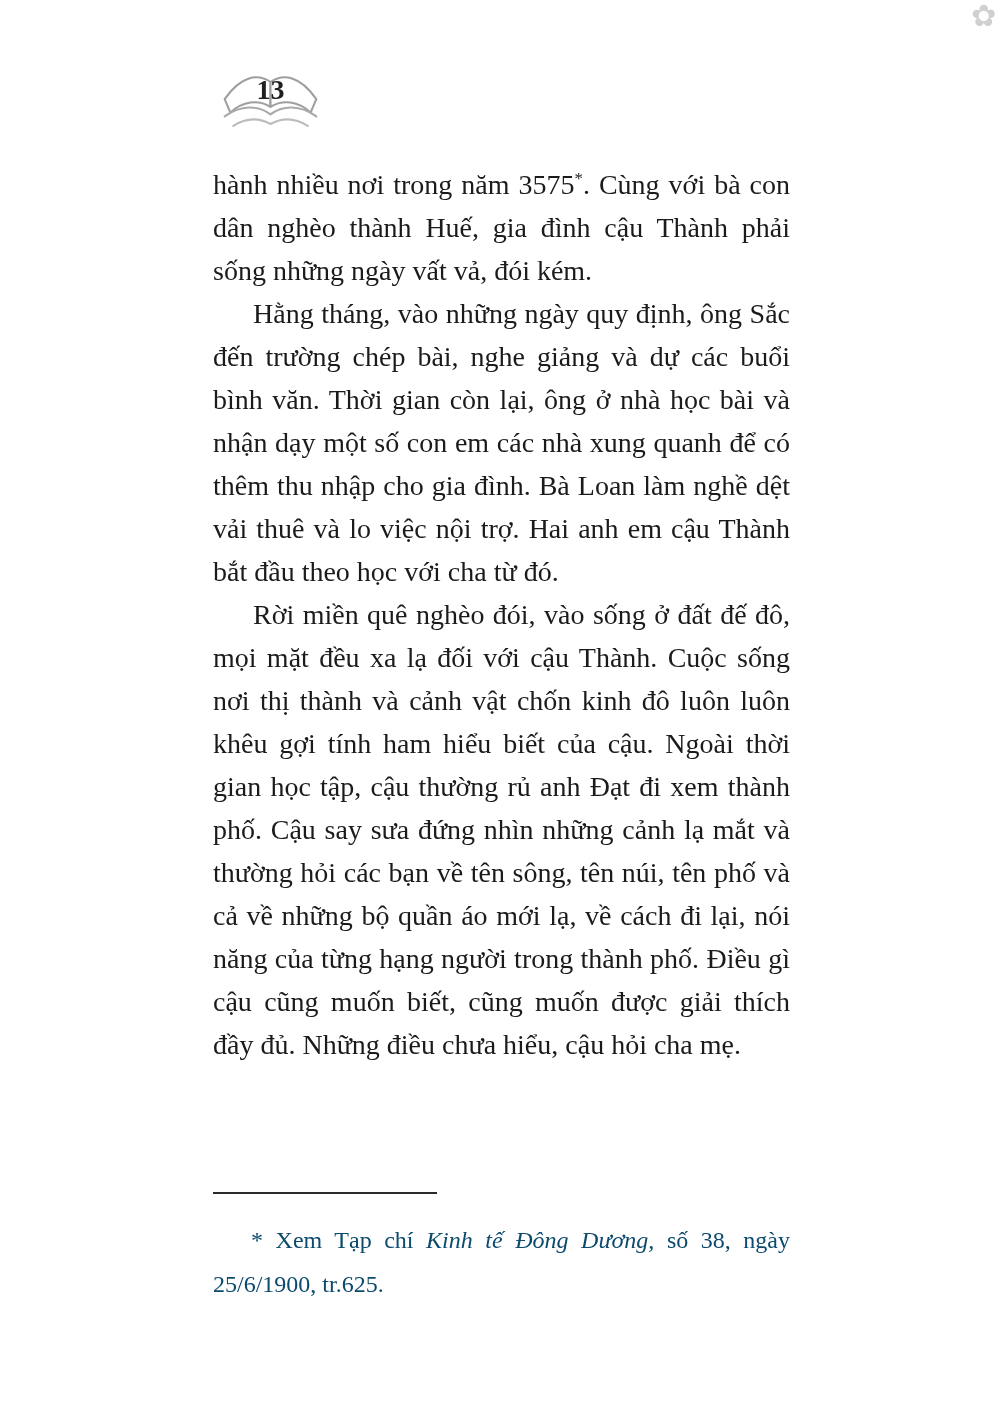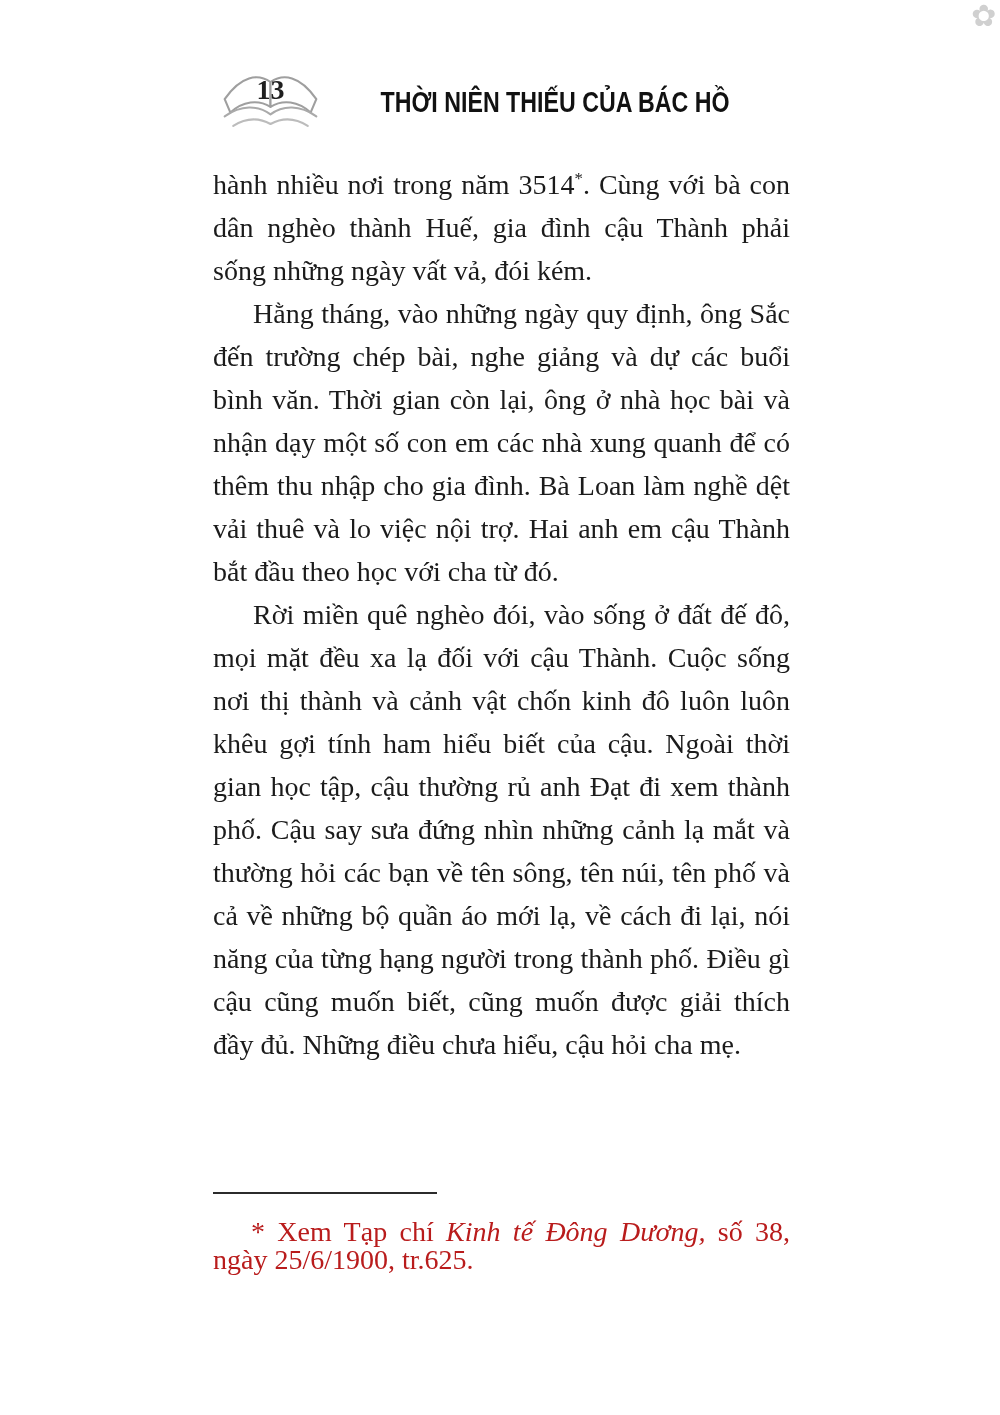--- a/index.html
+++ b/index.html
@@ -56,50 +56,47 @@
   }
   .body-text p { text-indent: 40px; }
   .body-text p.no-indent { text-indent: 0; }
   .fn-ref { vertical-align: super; font-size: 60%; line-height: 0; }
 
   
   .footnote-block { position: absolute; left: 213px; top: 1192px; width: 577px; }
   .footnote-rule { width: 224px; height: 2px; background: #2b2b2b; }
   .footnote-text {
     margin-top: 24px;
-    font-size: 28px; line-height: 28px;
+    font-size: 24px; line-height: 44px;
     text-align: justify; text-indent: 38px;
-    color: #b91c1c;
+    color: #0c4a6e;
   }
   .footnote-text em { font-style: italic; }
 </style>
 </head>
 <body>
 
 <div class="page">
 
   <span class="ornament">✿</span>
 
   <div class="header">
     <svg class="book-logo" viewBox="0 0 110 64" xmlns="http://www.w3.org/2000/svg" aria-hidden="true">
       <g fill="none" stroke="#9f9f9f" stroke-width="2.2" stroke-linecap="round" stroke-linejoin="round">
         <path d="M55 10 C42 1 24 3 7 28 L13 42 C26 30 42 28 55 36 Z" fill="#ffffff"></path>
         <path d="M55 10 C68 1 86 3 103 28 L97 42 C84 30 68 28 55 36 Z" fill="#ffffff"></path>
         <path d="M7 46 C24 34 42 34 55 44 C68 34 86 34 103 46" stroke="#aaaaaa"></path>
         <path d="M16 56 C30 47 44 48 55 54 C66 48 80 47 94 56" stroke="#bcbcbc"></path>
       </g>
     </svg>
     <div class="page-number">13</div>
-    <div class="running-title">
-      <span>THỜI NIÊN THIẾU CỦA BÁC HỒ</span>
-    </div>
   </div>
 
   <div class="body-text">
-    <p class="no-indent"><span>hành nhiều nơi trong năm 3514</span><sup class="fn-ref">*</sup><span>. Cùng với bà con dân nghèo thành Huế, gia đình cậu Thành phải sống những ngày vất vả, đói kém.</span></p>
+    <p class="no-indent"><span>hành nhiều nơi trong năm 3575</span><sup class="fn-ref">*</sup><span>. Cùng với bà con dân nghèo thành Huế, gia đình cậu Thành phải sống những ngày vất vả, đói kém.</span></p>
     <p>Hằng tháng, vào những ngày quy định, ông Sắc đến trường chép bài, nghe giảng và dự các buổi bình văn. Thời gian còn lại, ông ở nhà học bài và nhận dạy một số con em các nhà xung quanh để có thêm thu nhập cho gia đình. Bà Loan làm nghề dệt vải thuê và lo việc nội trợ. Hai anh em cậu Thành bắt đầu theo học với cha từ đó.</p>
     <p>Rời miền quê nghèo đói, vào sống ở đất đế đô, mọi mặt đều xa lạ đối với cậu Thành. Cuộc sống nơi thị thành và cảnh vật chốn kinh đô luôn luôn khêu gợi tính ham hiểu biết của cậu. Ngoài thời gian học tập, cậu thường rủ anh Đạt đi xem thành phố. Cậu say sưa đứng nhìn những cảnh lạ mắt và thường hỏi các bạn về tên sông, tên núi, tên phố và cả về những bộ quần áo mới lạ, về cách đi lại, nói năng của từng hạng người trong thành phố. Điều gì cậu cũng muốn biết, cũng muốn được giải thích đầy đủ. Những điều chưa hiểu, cậu hỏi cha mẹ.</p>
   </div>
 
   <div class="footnote-block">
     <div class="footnote-rule"></div>
     <p class="footnote-text"><span>*</span><span> Xem Tạp chí </span><em>Kinh tế Đông Dương,</em><span> số 38, ngày 25/6/1900, tr.625.</span></p>
   </div>
 
 </div>

